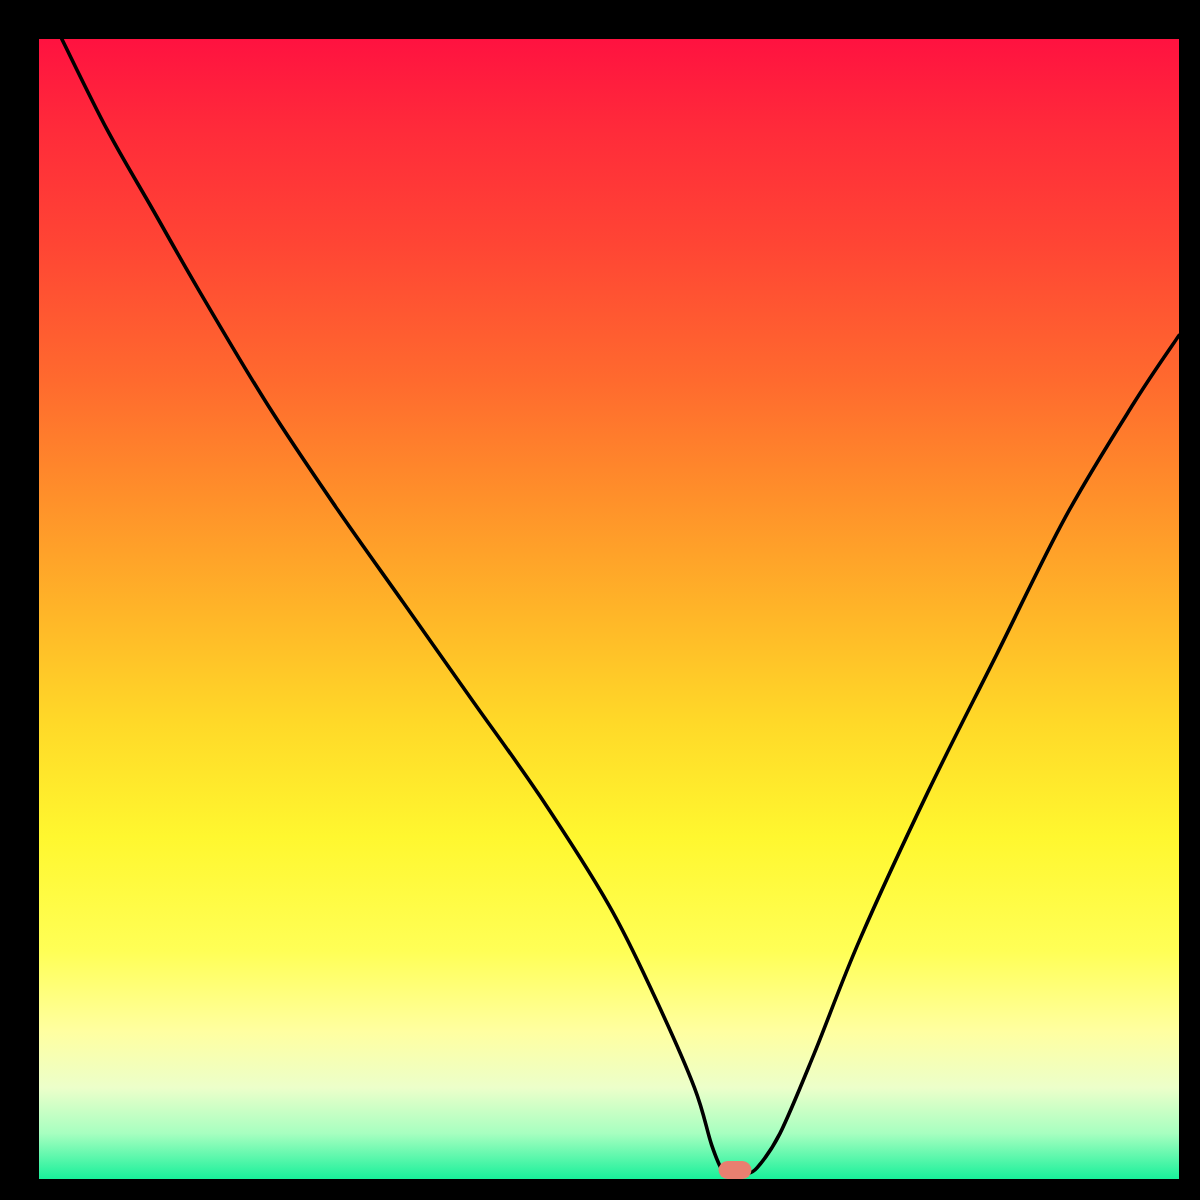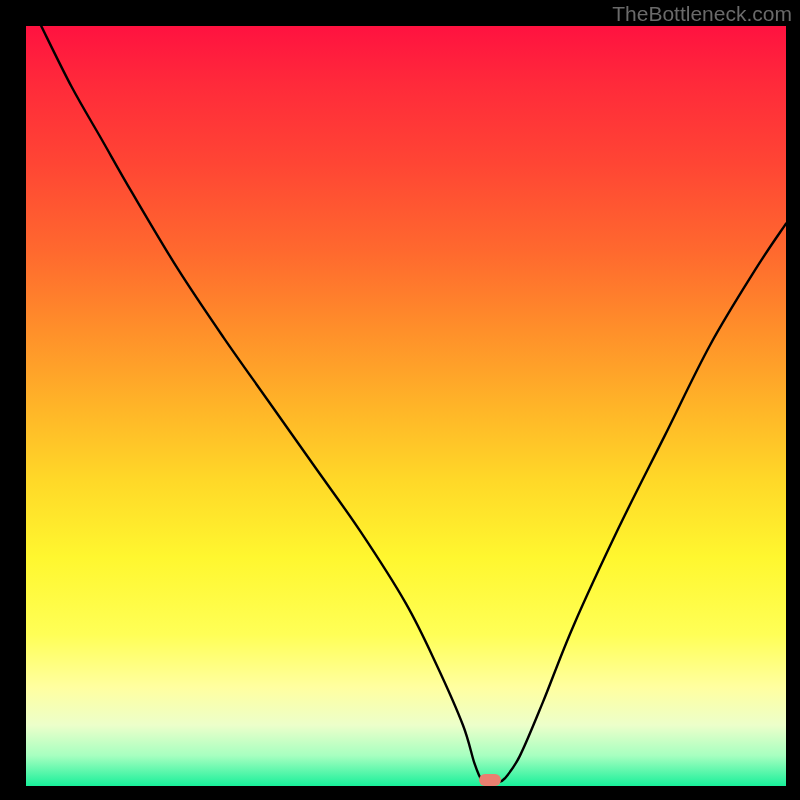--- a/index.html
+++ b/index.html
@@ -69,21 +69,20 @@
     border-radius: 6px;
     z-index: 15;
     transform: translate(-50%, -50%);
   }
 </style>
 </head>
 <body>
 
 <div class="frame">
 
-  <div class="watermark">TheBottleneck.com</div>
 
   <div class="plot-box">
     <div class="gradient-bg"></div>
 
     <svg class="curve" viewBox="0 0 760 760" preserveAspectRatio="none">
       <path id="curve-path" fill="none" stroke="#000" stroke-width="2.4" stroke-linecap="round" stroke-linejoin="round" d="M 15.20 0.00 C 20.27 10.13, 35.47 41.80, 45.60 60.80 C 55.73 79.80, 65.87 96.27, 76.00 114.00 C 86.13 131.73, 93.73 145.67, 106.40 167.20 C 119.07 188.73, 136.80 219.13, 152.00 243.20 C 167.20 267.27, 182.40 289.43, 197.60 311.60 C 212.80 333.77, 228.00 354.67, 243.20 376.20 C 258.40 397.73, 273.60 419.27, 288.80 440.80 C 304.00 462.33, 319.20 482.60, 334.40 505.40 C 349.60 528.20, 367.33 555.43, 380.00 577.60 C 392.67 599.77, 400.90 618.13, 410.40 638.40 C 419.90 658.67, 430.67 682.73, 437.00 699.20 C 443.33 715.67, 445.23 727.95, 448.40 737.20 C 451.57 746.45, 453.47 751.51, 456.00 754.68 C 458.53 757.85, 461.07 755.95, 463.60 756.20 C 466.13 756.45, 468.67 756.83, 471.20 756.20 C 473.73 755.57, 475.00 756.83, 478.80 752.40 C 482.60 747.97, 487.67 742.27, 494.00 729.60 C 500.33 716.93, 507.93 697.93, 516.80 676.40 C 525.67 654.87, 534.53 629.53, 547.20 600.40 C 559.87 571.27, 577.60 533.27, 592.80 501.60 C 608.00 469.93, 623.20 440.80, 638.40 410.40 C 653.60 380.00, 668.80 347.07, 684.00 319.20 C 699.20 291.33, 716.93 263.47, 729.60 243.20 C 742.27 222.93, 754.93 205.20, 760.00 197.60"></path>
     </svg>
 
     <div class="marker" id="min-marker" style="left: 463.6px; top: 754.2px;"></div>
   </div>

